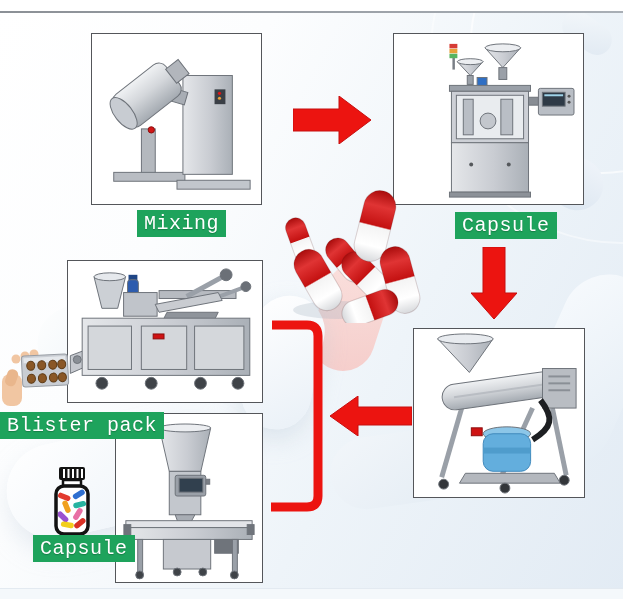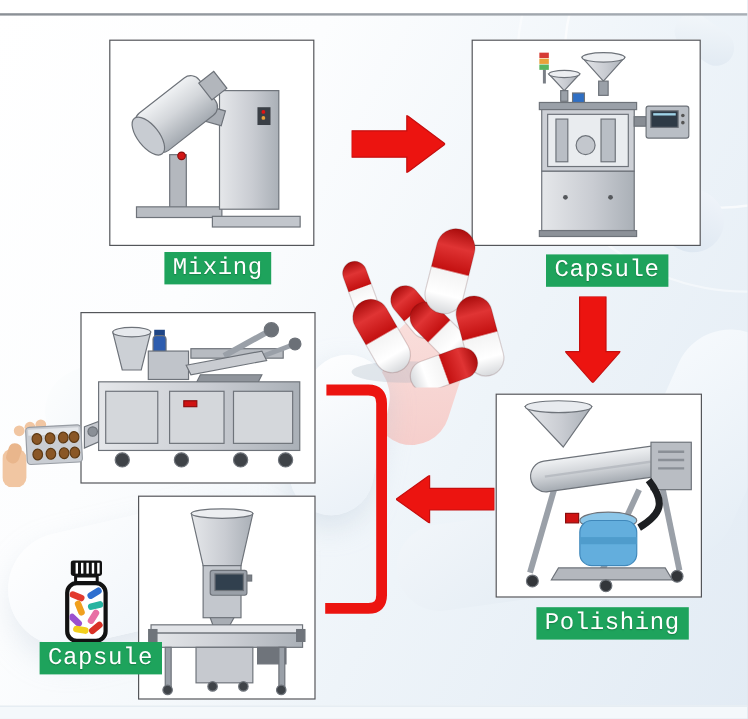--- a/index.html
+++ b/index.html
@@ -191,20 +191,21 @@
           <ellipse cx="40" cy="17" rx="4" ry="4.5"></ellipse>
         <ellipse cx="51" cy="17" rx="4" ry="4.5"></ellipse>
           <ellipse cx="60" cy="17" rx="4" ry="4.5"></ellipse>
         <ellipse cx="29" cy="30" rx="4" ry="4.5"></ellipse>
           <ellipse cx="40" cy="30" rx="4" ry="4.5"></ellipse>
         <ellipse cx="51" cy="30" rx="4" ry="4.5"></ellipse>
           <ellipse cx="60" cy="30" rx="4" ry="4.5"></ellipse>
       </g>
     </g>
   </svg>
+  <div class="station-label" style="left:0px;top:412px;">Blister pack</div>
 
   <div class="frame" style="left:115px;top:413px;width:148px;height:170px;">
     <svg viewBox="0 0 148 170">
       <g stroke="#6e737a" stroke-width="1">
         <polygon points="44,14 96,14 86,58 54,58" fill="url(#steelV)"></polygon>
         <ellipse cx="70" cy="14" rx="26" ry="4" fill="#eceef1"></ellipse>
         <rect x="54" y="58" width="32" height="44" fill="#c3c7cd"></rect>
         <rect x="86" y="66" width="9" height="5" fill="#7a7f86"></rect>
         <rect x="60" y="62" width="31" height="21" rx="2" fill="#9aa0a8"></rect>
         <rect x="64" y="65" width="24" height="14" fill="#31404e"></rect>
@@ -270,21 +271,20 @@
         <ellipse cx="94" cy="106" rx="24" ry="7" fill="#8cc6e8"></ellipse>
         <rect x="70" y="106" width="48" height="38" rx="10" fill="#63aedd" stroke="#3f88bb"></rect>
         <rect x="70" y="120" width="48" height="6" fill="#4f9ccc" stroke="none"></rect>
         <polygon points="52,146 142,146 148,156 46,156" fill="#b4b8be"></polygon>
         <circle cx="30" cy="157" r="5" fill="#33363a"></circle>
         <circle cx="92" cy="161" r="5" fill="#33363a"></circle>
         <circle cx="152" cy="153" r="5" fill="#33363a"></circle>
       </g>
     </svg>
   </div>
-  <div class="station-label" style="left:447px;top:506px;">Polishing</div>
 
   <svg class="decor" style="left:278px;top:188px;" width="145" height="135" viewBox="0 0 145 135">
     <ellipse cx="60" cy="122" rx="45" ry="9" fill="rgba(160,175,190,.28)"></ellipse>
     <ellipse cx="112" cy="116" rx="28" ry="7" fill="rgba(160,175,190,.25)"></ellipse>
     <g stroke="rgba(80,20,20,.18)" stroke-width="1">
       <rect x="-23" y="-10" width="46" height="20" rx="10" fill="url(#capGrad)" transform="translate(22,52) rotate(70)"></rect>
       <rect x="-25" y="-12" width="50" height="24" rx="12" fill="url(#capGrad)" transform="translate(68,72) rotate(50)"></rect>
       <rect x="-33" y="-15" width="66" height="30" rx="15" fill="url(#capGrad)" transform="translate(40,92) rotate(60)"></rect>
       <rect x="-29" y="-13" width="58" height="26" rx="13" fill="url(#capGrad)" transform="translate(88,88) rotate(45)"></rect>
       <rect x="-36" y="-16" width="72" height="32" rx="16" fill="url(#capGrad)" transform="translate(97,38) rotate(104)"></rect>

